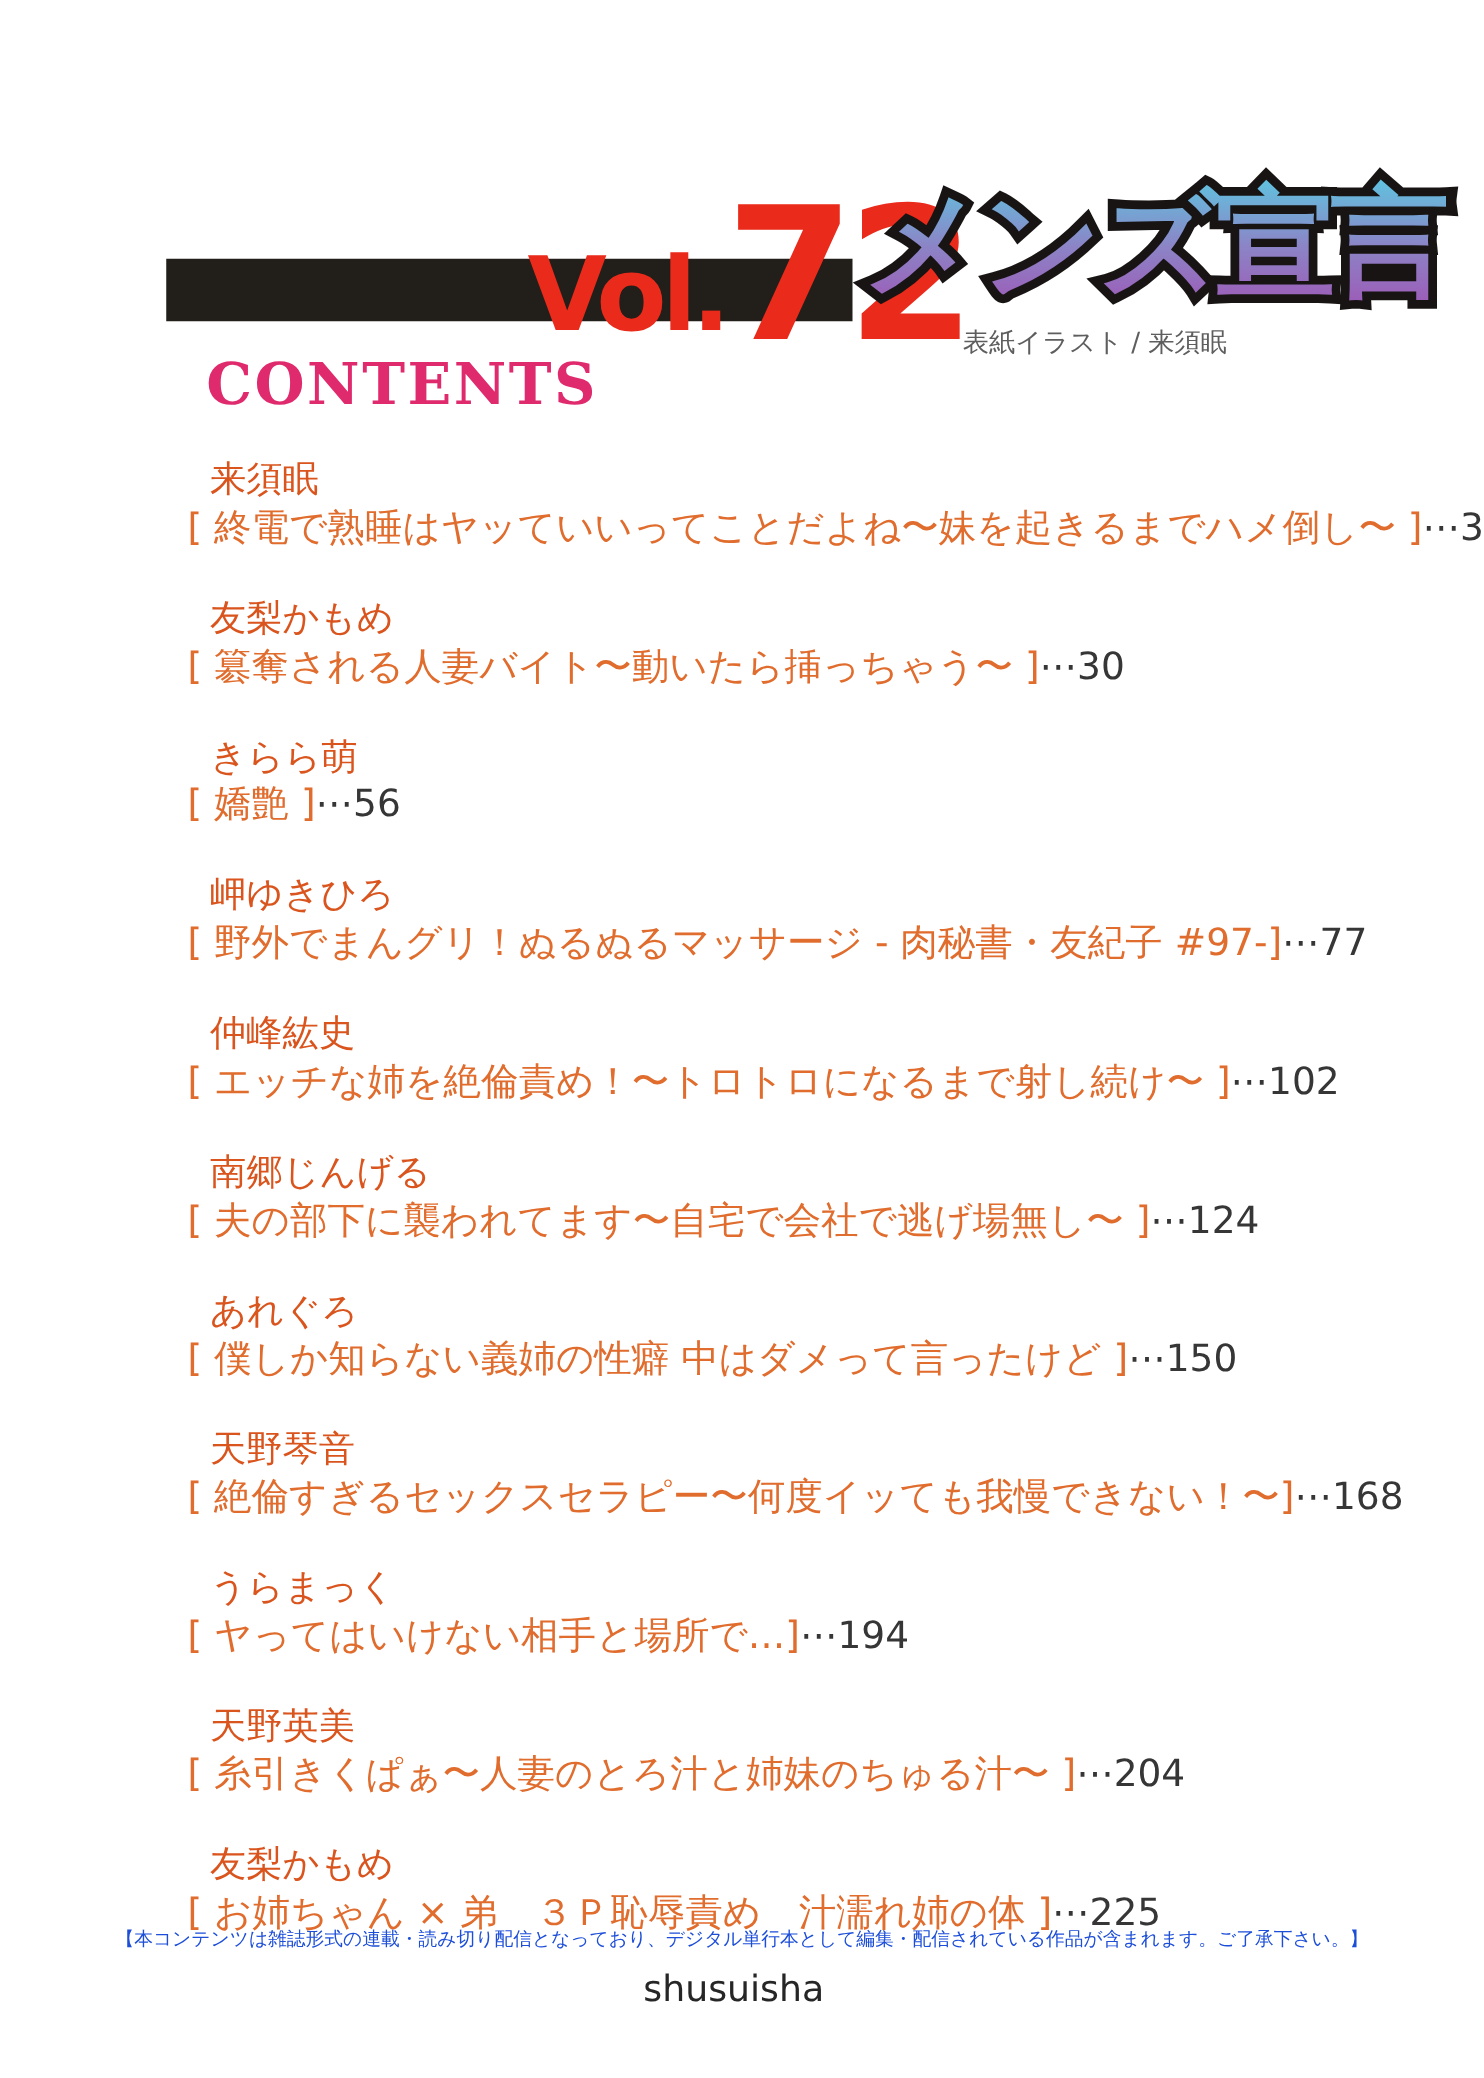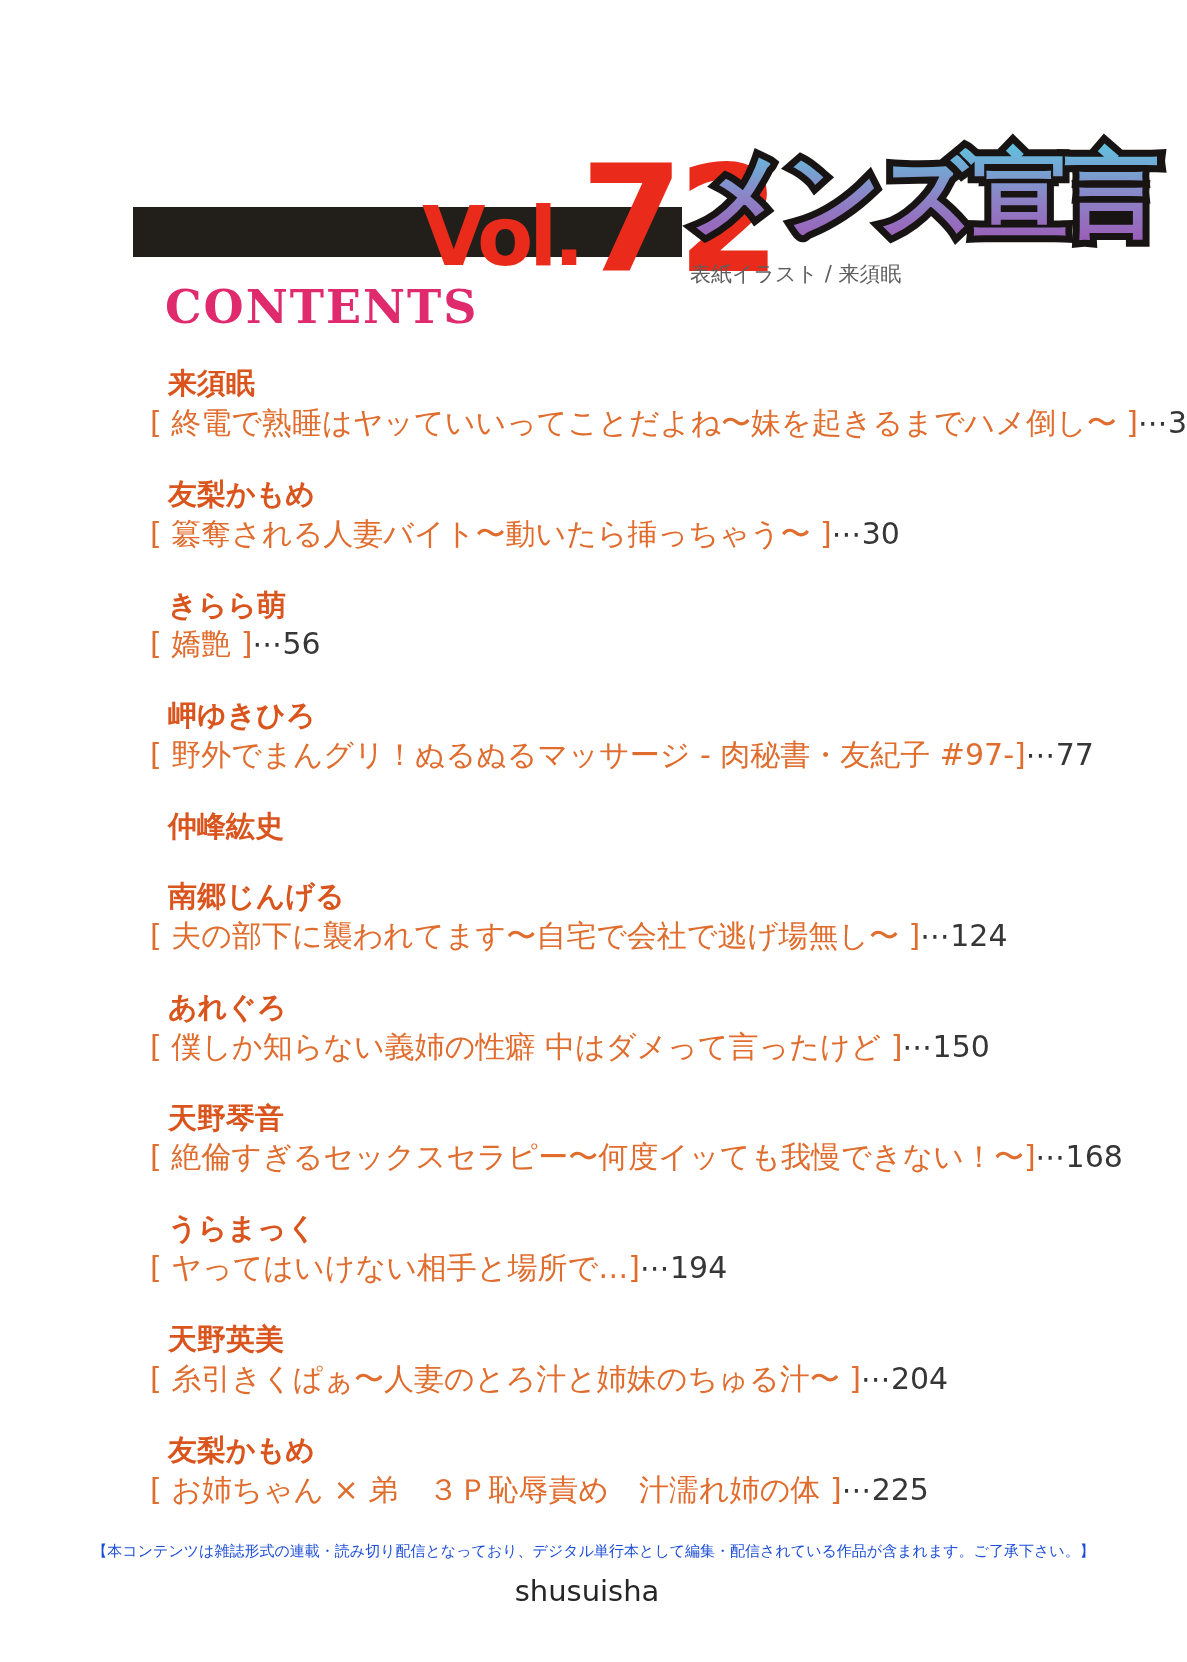--- a/index.html
+++ b/index.html
@@ -39,36 +39,36 @@
     -webkit-text-stroke:14px #171413; color:#171413;
   }
   .logo .logo-fill {
     position:relative;
     background:linear-gradient(180deg,#5fc4e0 0%, #8c84c6 52%, #9e58b6 100%);
     -webkit-background-clip:text; background-clip:text;
     color:transparent;
   }
   .credit {
     position:absolute; left:690px; top:260px; width:372px;
-    text-align:left; font-size:21px; color:#5e5e5e;
+    text-align:center; font-size:21px; color:#5e5e5e;
   }
 
   
   .contents-title {
     position:absolute; left:165px; top:280px; margin:0;
     font-family:"DejaVu Serif", serif; font-weight:bold;
     font-size:46px; letter-spacing:2px; color:#e02a6e;
   }
 
   
   .toc { position:absolute; left:150px; top:366px; }
   .entry { margin-bottom:35px; }
   .entry .author {
     margin:0 0 0 18px;
-    font-size:29px; font-weight:bold; color:#da551e; line-height:1.2;
+    font-size:29px; font-weight:normal; color:#da551e; line-height:1.2;
     white-space:nowrap;
   }
   .entry .title-line {
     margin-top:2px; font-size:30px; line-height:1.3; white-space:nowrap;
   }
   .entry .title { color:#e06c2d; }
   .entry .leader, .entry .page { color:#363636; }
 
   
   .footer-note {
@@ -119,20 +119,21 @@
       <div class="title-line"><span class="title">[ 嬌艶 ]</span><span class="leader">⋯</span><span class="page">56</span></div>
     </div>
 
     <div class="entry">
       <p class="author">岬ゆきひろ</p>
       <div class="title-line"><span class="title">[ 野外でまんグリ！ぬるぬるマッサージ - 肉秘書・友紀子 #97-]</span><span class="leader">⋯</span><span class="page">77</span></div>
     </div>
 
     <div class="entry">
       <p class="author">仲峰紘史</p>
+      <div class="title-line"><span class="title">[ エッチな姉を絶倫責め！〜トロトロになるまで射し続け〜 ]</span><span class="leader">⋯</span><span class="page">102</span></div>
     </div>
 
     <div class="entry">
       <p class="author">南郷じんげる</p>
       <div class="title-line"><span class="title">[ 夫の部下に襲われてます〜自宅で会社で逃げ場無し〜 ]</span><span class="leader">⋯</span><span class="page">124</span></div>
     </div>
 
     <div class="entry">
       <p class="author">あれぐろ</p>
       <div class="title-line"><span class="title">[ 僕しか知らない義姉の性癖 中はダメって言ったけど ]</span><span class="leader">⋯</span><span class="page">150</span></div>

